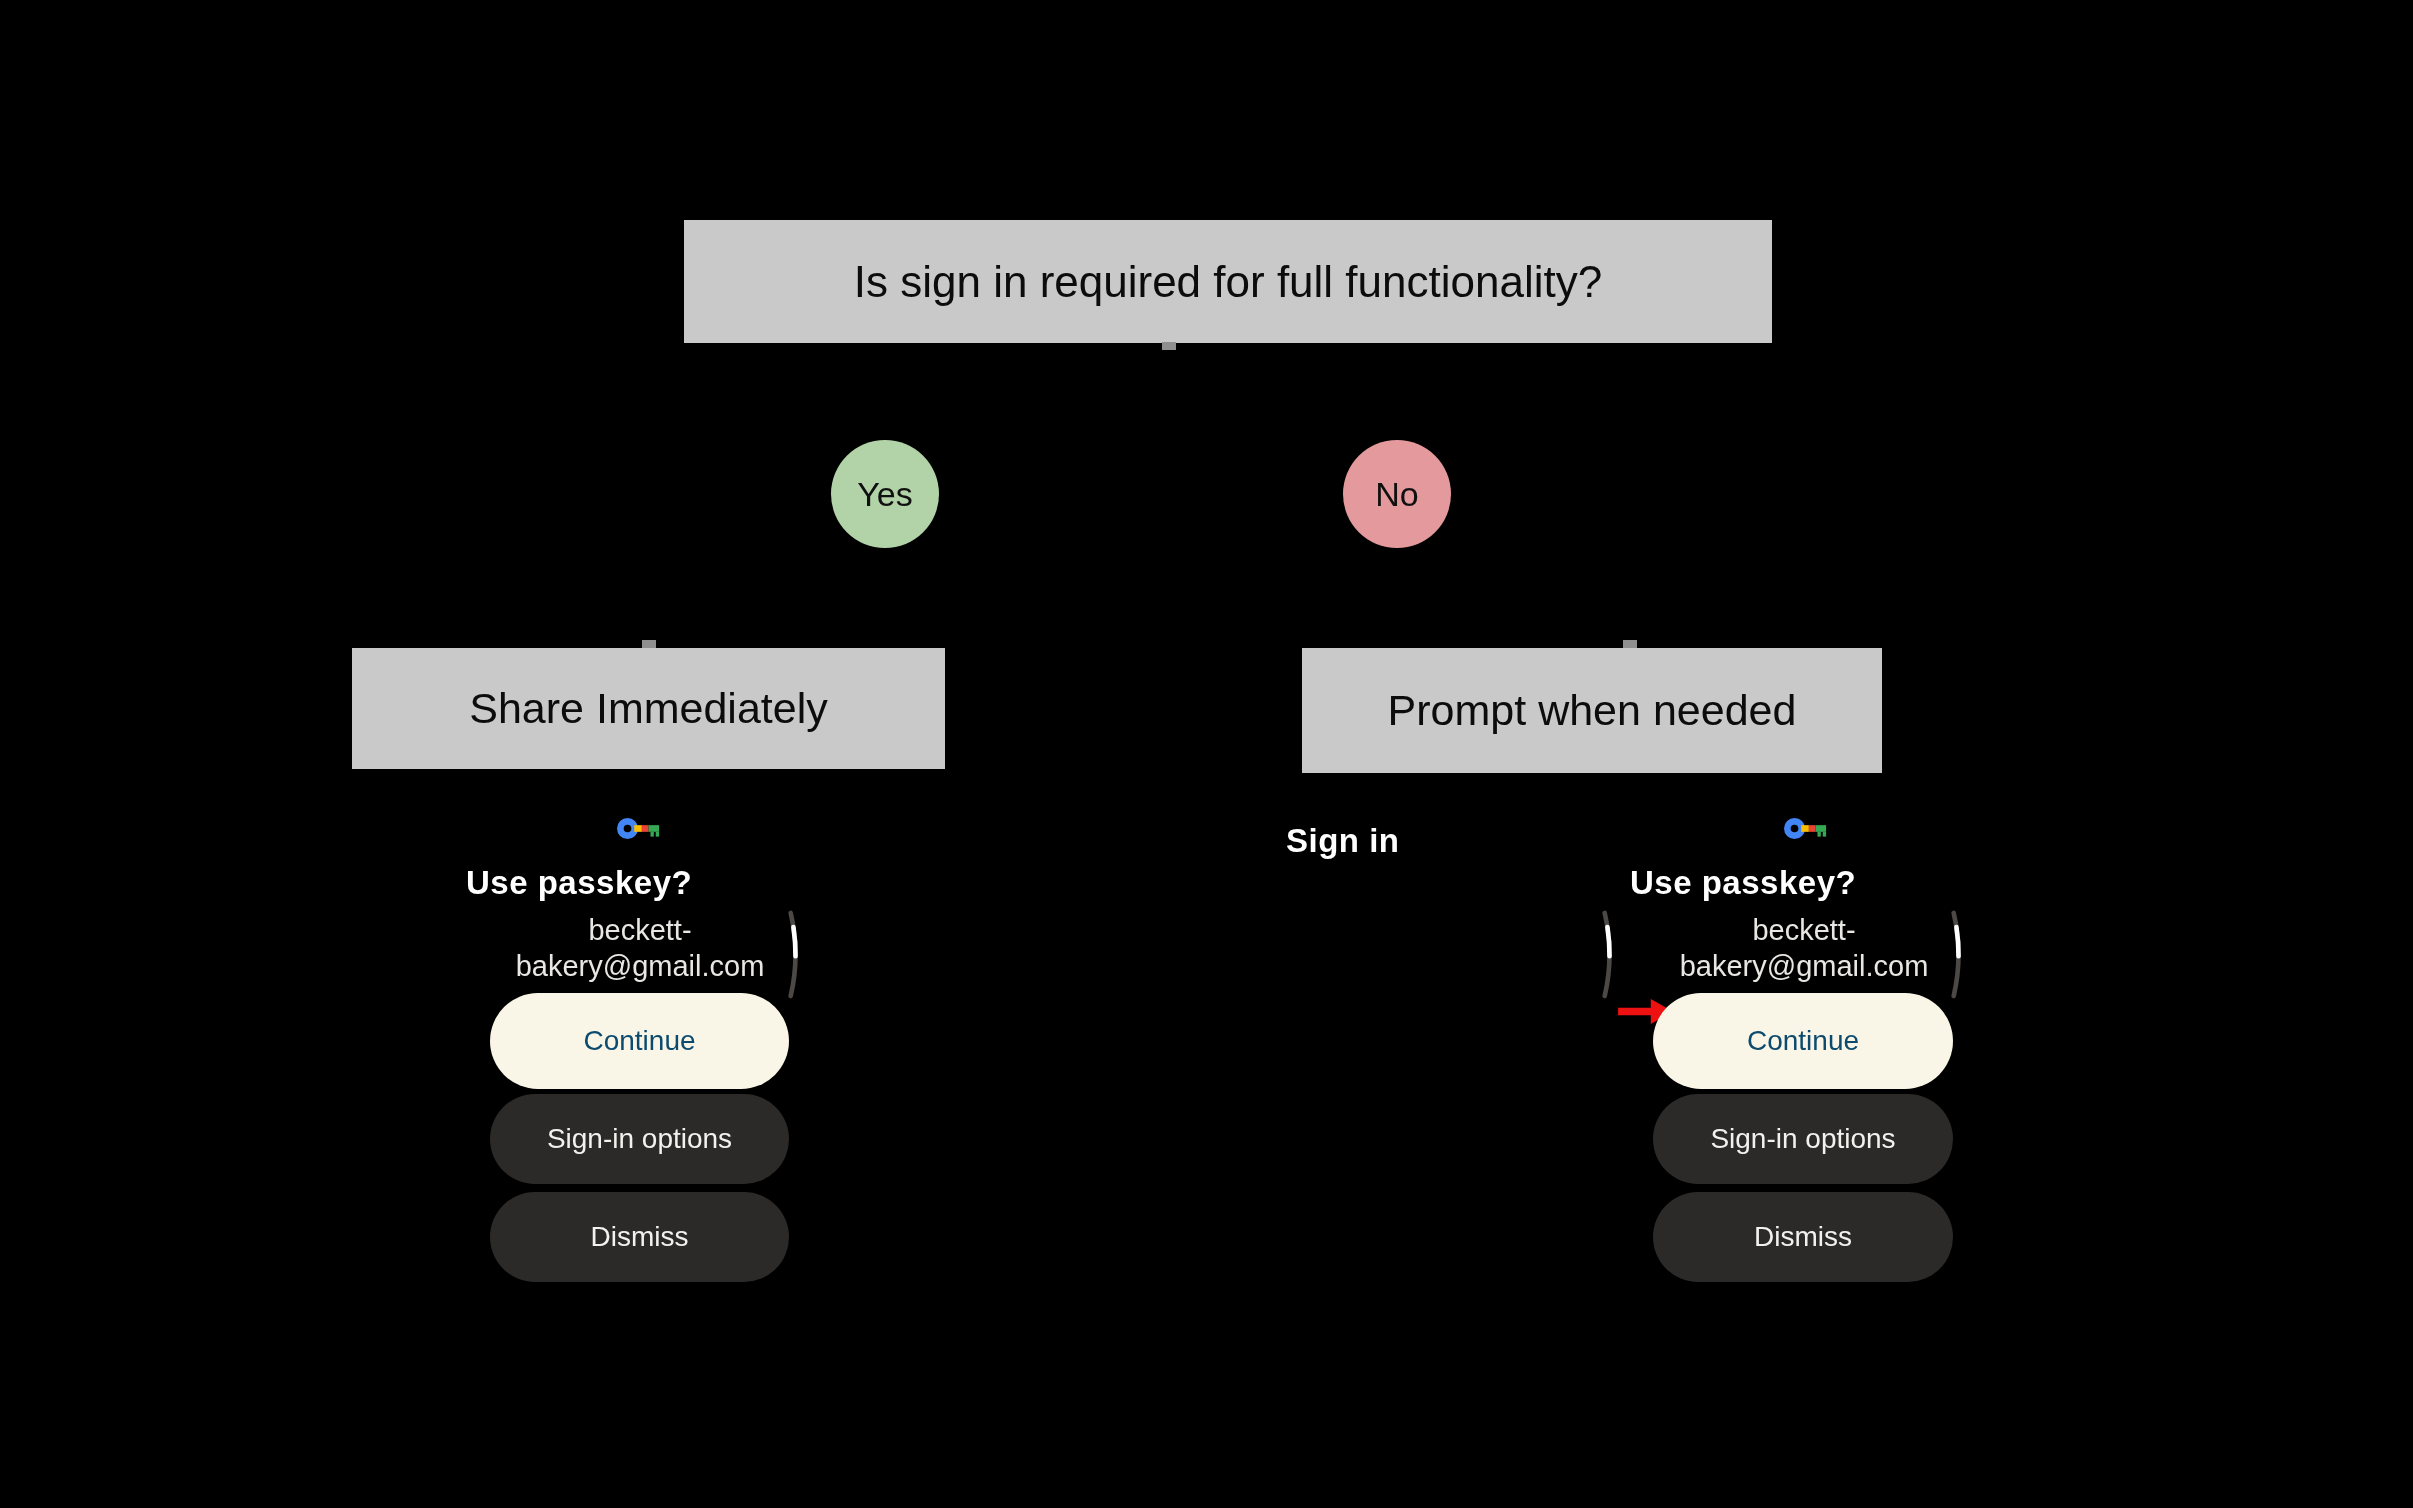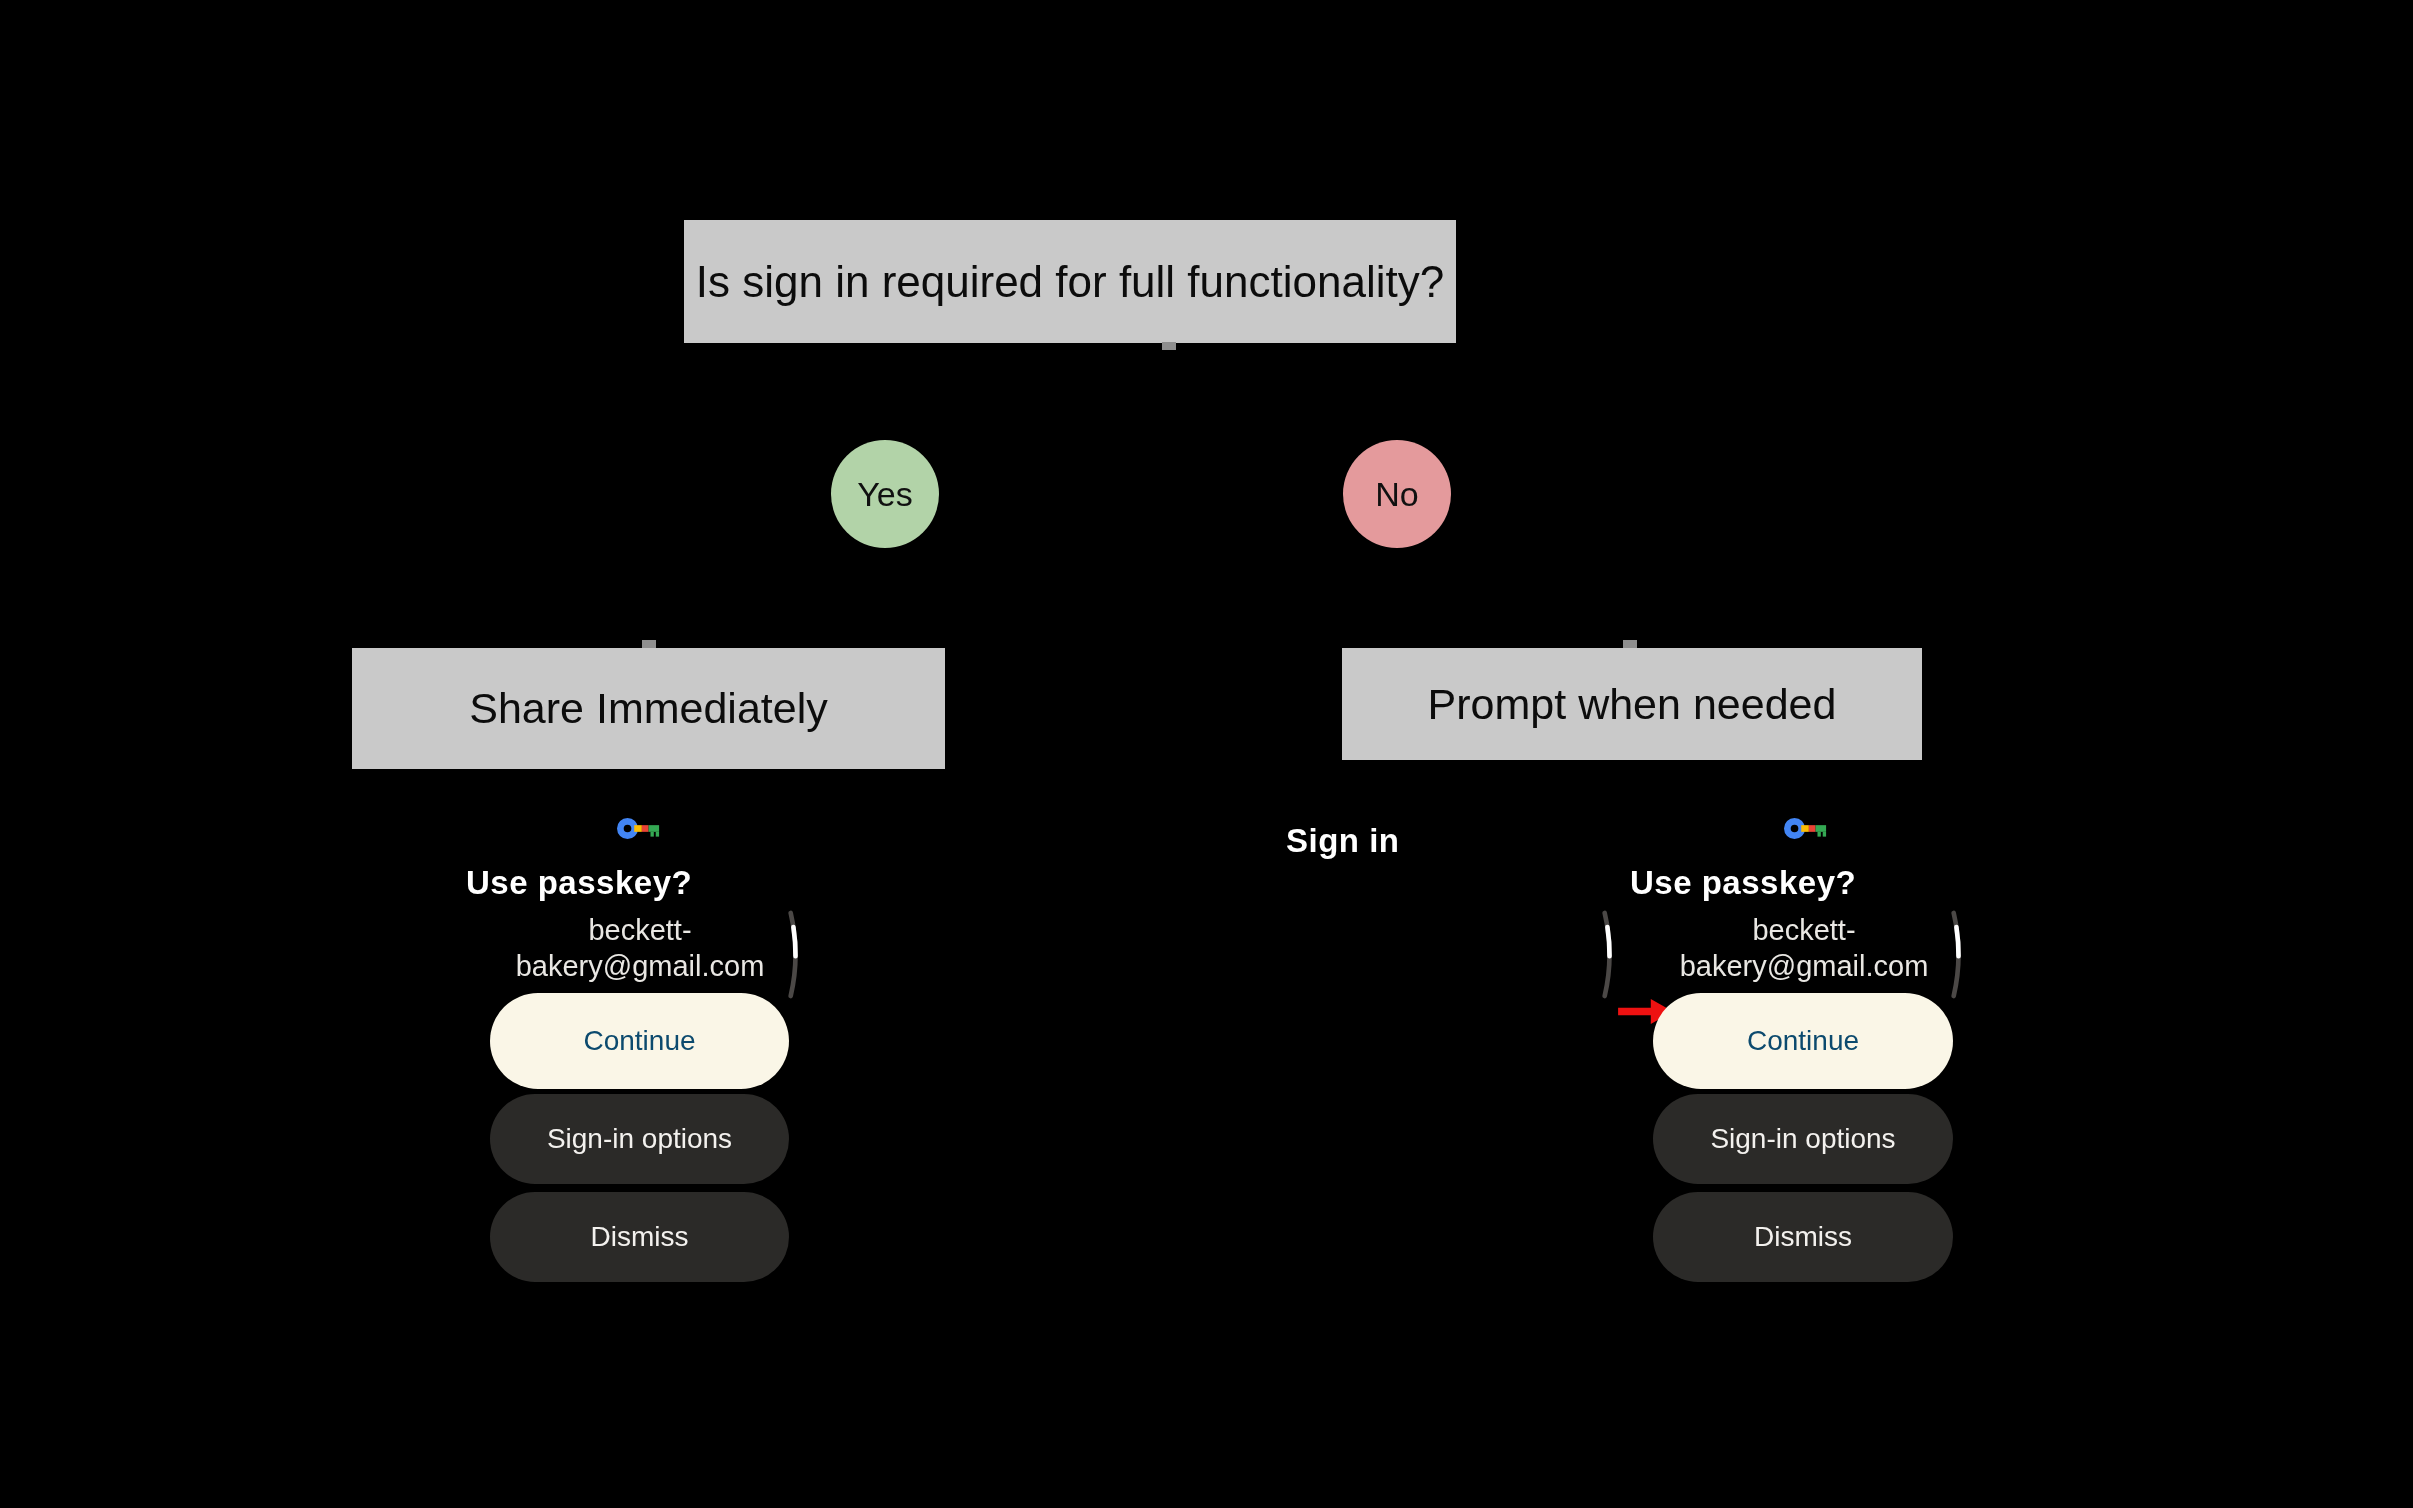--- a/index.html
+++ b/index.html
@@ -3,24 +3,24 @@
 <meta charset="utf-8">
 <style>
   *{margin:0;padding:0;box-sizing:border-box}
   html,body{background:#000}
   .stage{position:relative;width:2414px;height:1508px;background:var(--background,#000);
          font-family:"Liberation Sans",sans-serif;overflow:hidden}
 
   
   .gbox{position:absolute;background:var(--node-gray,#c9c9c9);color:#0c0c0c;
         display:flex;align-items:center;justify-content:center;text-align:center}
-  .question{left:684px;top:220px;width:772px;height:123px;font-size:44px}
+  .question{left:684px;top:220px;width:1088px;height:123px;font-size:44px}
   .outcome{font-size:43px}
   .outcome.left{left:352px;top:648px;width:593px;height:121px}
-  .outcome.right{left:1342px;top:648px;width:580px;height:112px}
+  .outcome.right{left:1302px;top:648px;width:580px;height:125px}
   .decision{position:absolute;width:108px;height:108px;border-radius:50%;color:#101010;
             display:flex;align-items:center;justify-content:center;font-size:34px}
   .decision.yes{left:831px;top:440px;background:var(--yes-green,#b2d3a8)}
   .decision.no{left:1343px;top:440px;background:var(--no-red,#e49a9c)}
   .stub{position:absolute;width:13.5px;height:7.7px;background:#8f8f8f}
 
   
   .watch{position:absolute;width:348px;height:483px}
   .w-icon{position:absolute;width:44px;height:25px}
   .w-title{position:absolute;left:0;width:348px;text-align:left;color:#fff;

